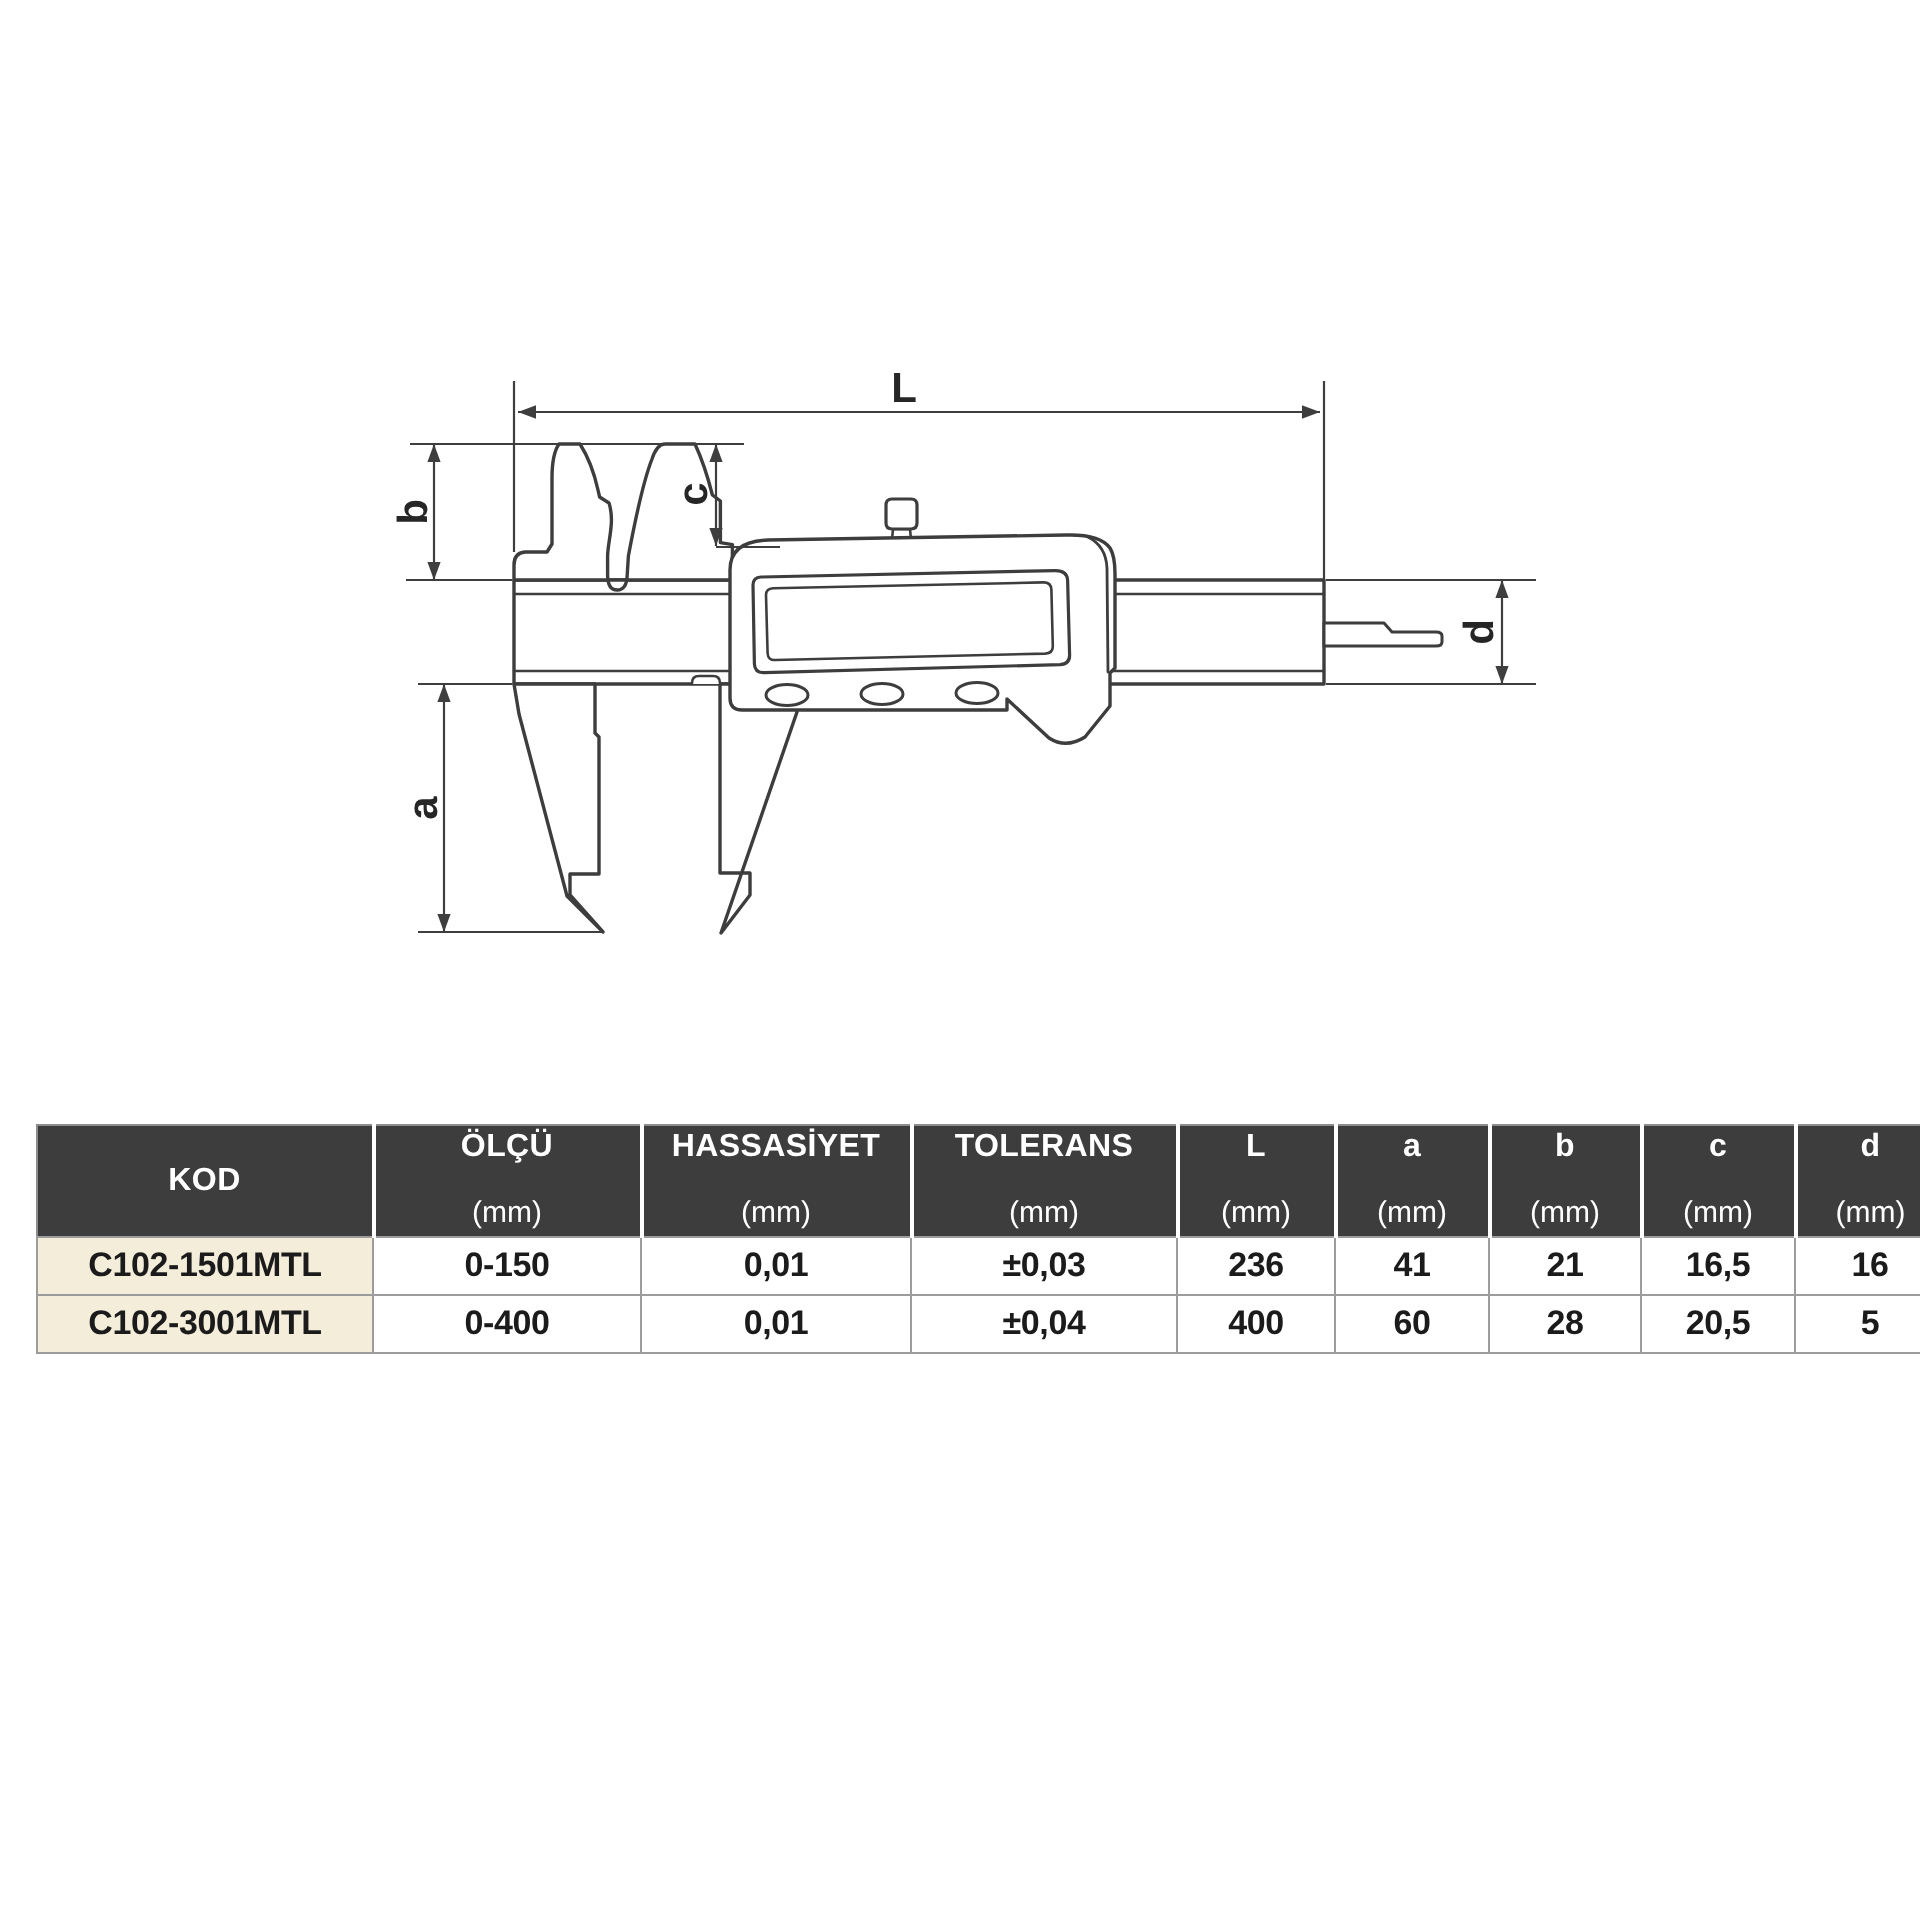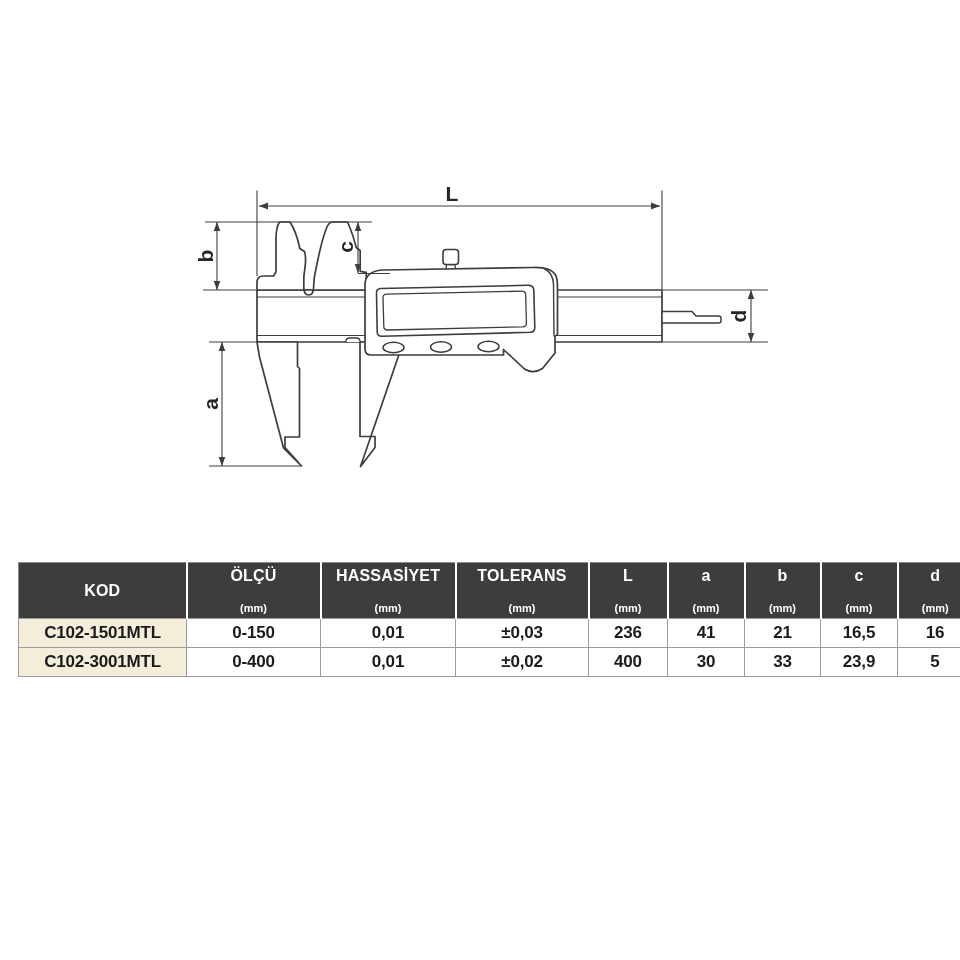--- a/index.html
+++ b/index.html
@@ -16,21 +16,21 @@
     border-collapse:collapse; table-layout:fixed;
     border:1px solid #8d8d8d;
   }
   table.spec-table thead th {
     background:var(--header-bg,#3d3d3d); color:var(--header-text,#ffffff);
     height:56px; padding:0; vertical-align:middle; text-align:center;
     border-right:2px solid #ffffff;
   }
   table.spec-table thead th:last-child { border-right:none; }
   .h-label { font-size:16px; font-weight:bold; line-height:1.08; letter-spacing:.2px; }
-  .h-unit  { font-size:11px; font-weight:bold; line-height:1.1; margin-top:17px; }
+  .h-unit  { font-size:15px; font-weight:normal; line-height:1.1; margin-top:17px; }
   table.spec-table tbody td {
     height:29px; padding:0; text-align:center; vertical-align:middle;
     font-size:17px; font-weight:bold; color:var(--cell-text,#1b1b1b);
     background:var(--row-bg,#ffffff);
     border:1px solid #9c9c9c;
     letter-spacing:-0.2px;
   }
   table.spec-table tbody td.kod { background:var(--kod-bg,#f4edda); }
   table.spec-table tbody tr.alt td { background:var(--alt-bg,#f0efeb); }
   table.spec-table tbody tr.alt td.kod { background:var(--kod-bg,#f4edda); }
@@ -184,21 +184,21 @@
         <td>236</td>
         <td>41</td>
         <td>21</td>
         <td>16,5</td>
         <td>16</td>
       </tr>
       <tr>
         <td class="kod">C102-3001MTL</td>
         <td>0-400</td>
         <td>0,01</td>
-        <td>±0,02</td>
+        <td>±0,04</td>
         <td>400</td>
-        <td>30</td>
-        <td>33</td>
-        <td>23,9</td>
+        <td>60</td>
+        <td>28</td>
+        <td>20,5</td>
         <td>5</td>
       </tr>
     </tbody>
 </table>
 
 </body></html>

